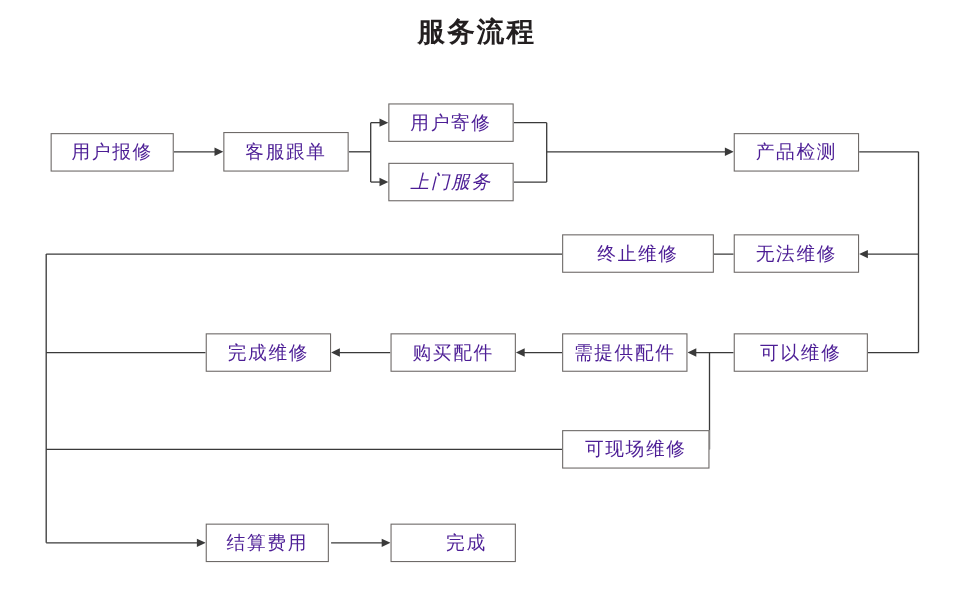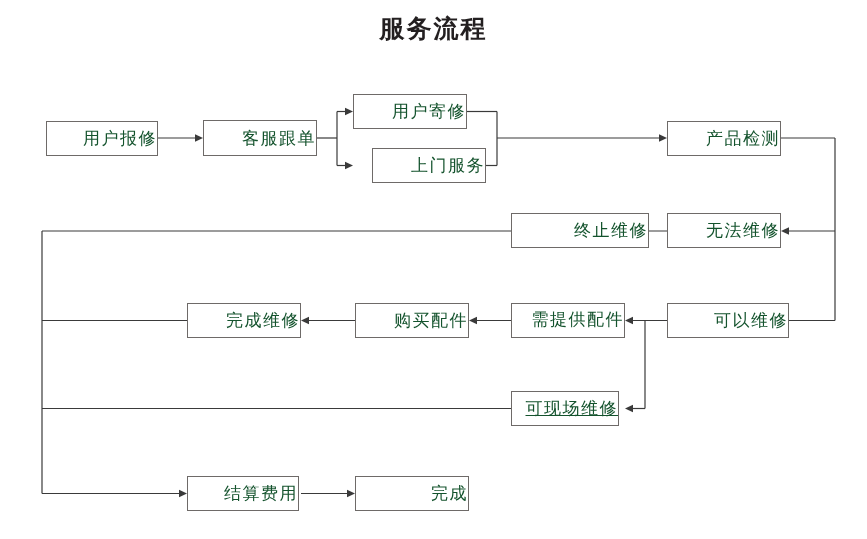--- a/index.html
+++ b/index.html
@@ -28,26 +28,26 @@
     font-weight: bold;
     font-size: 25px;
     letter-spacing: 2px;
     color: #231f20;
   }
   .node {
     position: absolute;
     box-sizing: border-box;
     border: 1px solid #6e6a68;
     background: #ffffff;
-    color: #14532d;
+    color: #4c1d95;
     font-size: 17px;
     letter-spacing: 1.5px;
     display: flex;
     align-items: center;
-    justify-content: flex-end;
+    justify-content: center;
     line-height: 1;
     z-index: 3;
   }
   #edges {
     position: absolute;
     left: 0;
     top: 0;
     width: 867px;
     height: 539px;
     z-index: 1;
@@ -161,53 +161,53 @@
   </div>
 
   <div class="node" style="left:203px;top:120px;width:114px;height:36px;">
     <span>客服跟单</span>
   </div>
 
   <div class="node" style="left:353px;top:94px;width:114px;height:35px;">
     <span>用户寄修</span>
   </div>
 
-  <div class="node" style="left:372px;top:148px;width:114px;height:35px;">
+  <div class="node" style="left:353px;top:148px;width:114px;height:35px;font-style:italic;">
     <span>上门服务</span>
   </div>
 
   <div class="node" style="left:667px;top:121px;width:114px;height:35px;">
     <span>产品检测</span>
   </div>
 
   <div class="node" style="left:667px;top:213px;width:114px;height:35px;">
     <span>无法维修</span>
   </div>
 
   <div class="node" style="left:511px;top:213px;width:138px;height:35px;">
     <span>终止维修</span>
   </div>
 
   <div class="node" style="left:667px;top:303px;width:122px;height:35px;">
     <span>可以维修</span>
   </div>
 
-  <div class="node" style="left:511px;top:303px;width:114px;height:35px;font-family:Liberation Mono, monospace;">
+  <div class="node" style="left:511px;top:303px;width:114px;height:35px;">
     <span>需提供配件</span>
   </div>
 
   <div class="node" style="left:187px;top:303px;width:114px;height:35px;">
     <span>完成维修</span>
   </div>
 
   <div class="node" style="left:355px;top:303px;width:114px;height:35px;">
     <span>购买配件</span>
   </div>
 
-  <div class="node" style="left:511px;top:391px;width:108px;height:35px;text-decoration:underline;">
+  <div class="node" style="left:511px;top:391px;width:134px;height:35px;">
     <span>可现场维修</span>
   </div>
 
   <div class="node" style="left:187px;top:476px;width:112px;height:35px;">
     <span>结算费用</span>
   </div>
 
   <div class="node" style="left:355px;top:476px;width:114px;height:35px;padding-left:24px;">
     <span>完成</span>
   </div>

